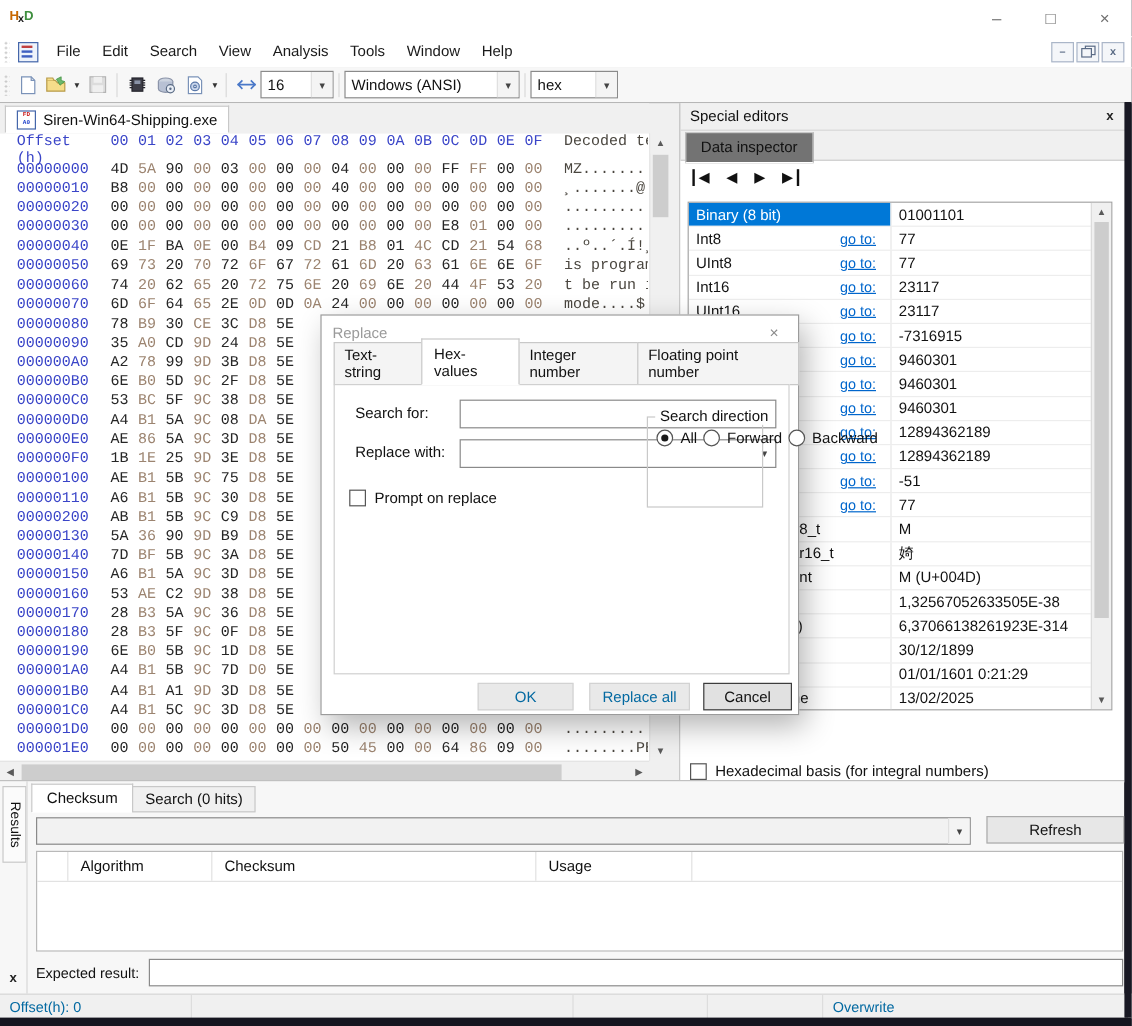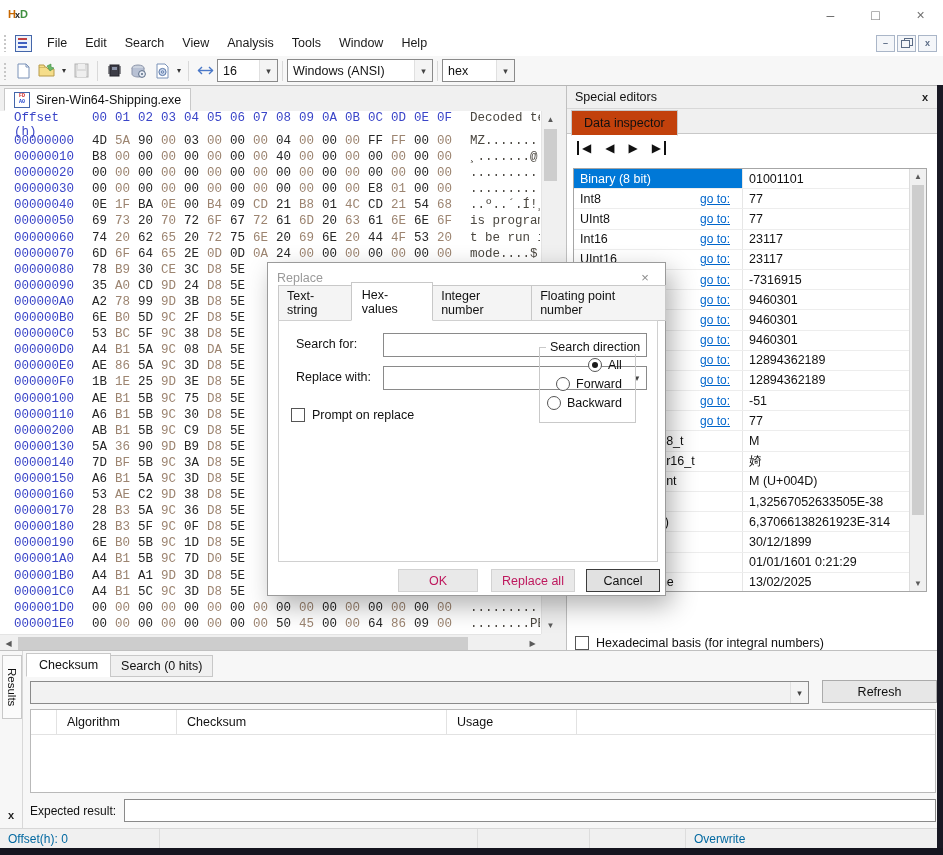--- a/index.html
+++ b/index.html
@@ -53,21 +53,21 @@
   
   .sb{background:#f0f0f0;}
   .sb-arrow{position:absolute;display:flex;align-items:center;justify-content:center;color:#5a5a5a;font-size:8px;background:#f0f0f0;}
   .sb-thumb{position:absolute;background:#cdcdcd;}
   #vscroll{left:541px;top:25px;width:17px;height:523px;border-left:1px solid #e4e4e4;}
   #hscroll{left:0;top:548px;width:541px;height:17px;border-top:1px solid #e4e4e4;}
   
   #sep-panel{left:566px;top:0;width:371px;height:565px;background:#f0f0f0;border-left:1px solid #c0c0c0;}
   #sep-head{height:22px;display:flex;align-items:center;font-size:12.5px;color:#111;padding-left:8px;border-bottom:1px solid #d8d8d8;}
   #sep-close{margin-left:auto;margin-right:10px;font:bold 11px "Liberation Sans",sans-serif;color:#222;}
-  #di-tab{position:absolute;left:4px;top:24px;height:24px;background:#c2410c;border:1px solid #c8c8c8;border-bottom:1px solid #fff;display:flex;align-items:center;padding:0 12px;font-size:12.5px;color:#111;z-index:2;}
+  #di-tab{position:absolute;left:4px;top:24px;height:24px;background:#737373;border:1px solid #c8c8c8;border-bottom:1px solid #fff;display:flex;align-items:center;padding:0 12px;font-size:12.5px;color:#111;z-index:2;}
   #di-body{position:absolute;left:0;top:47px;width:371px;height:518px;background:#fff;border-top:1px solid #c8c8c8;}
   #di-nav{height:28px;display:flex;align-items:center;padding-left:10px;gap:10px;}
   .nav-a{color:#111;font-size:12px;padding:0 2px;}
   .bar-l{border-left:2px solid #111;padding-left:3px;}
   .bar-r{border-right:2px solid #111;padding-right:3px;}
   #ins-grid{position:absolute;left:6px;top:34px;width:352px;height:422px;border:1px solid #a6a6a6;background:#fff;overflow:hidden;}
   #ins-rows{position:absolute;left:0;top:0;right:16px;}
   .insrow{height:19.2px;display:flex;border-bottom:1px solid #ededed;font-size:12.5px;align-items:center;}
   .iname{width:168px;display:flex;align-items:center;height:100%;box-sizing:border-box;padding-left:6px;color:#111;overflow:hidden;white-space:nowrap;}
   .igoto{margin-left:auto;margin-right:12px;color:#0066cc;text-decoration:underline;font-size:12px;}
@@ -86,23 +86,23 @@
   #dlg-close{margin-left:auto;width:40px;text-align:center;color:#8a8a8a;font-size:13px;}
   #dlg-tabs{position:absolute;left:10px;top:34px;display:flex;align-items:flex-end;height:24px;}
   .dtab{border:1px solid #c8c8c8;background:#f4f4f4;padding:3px 8px 3px;font-size:12.5px;color:#111;margin-right:-1px;}
   .dtab.active{background:#fff;border-bottom-color:#fff;padding:5px 10px 4px;position:relative;z-index:2;}
   #dlg-page{position:absolute;left:10px;top:57px;width:378px;height:240px;border:1px solid #d0d0d0;background:#fff;}
   .dlg-row{position:absolute;display:flex;align-items:center;font-size:12.5px;color:#111;}
   .dcombo{border:1px solid #8a8a8a;background:#fff;height:22px;display:flex;align-items:center;}
   .dcombo .ca{margin-left:auto;width:18px;text-align:center;color:#444;font-size:9px;}
   #grpbox{position:absolute;left:271px;top:84px;width:95px;height:74px;border:1px solid #c9c9c9;}
   #grpbox-title{position:absolute;left:278px;top:77px;background:#fff;padding:0 4px;font-size:12.5px;color:#111;z-index:2;}
-  #dir-opts{position:absolute;left:279px;top:95px;display:flex;flex-direction:column;gap:5px;align-items:flex-end;}
+  #dir-opts{position:absolute;left:279px;top:95px;display:flex;flex-direction:row;gap:5px;}
   .dbtn{position:absolute;height:23px;display:flex;align-items:center;justify-content:center;font-size:12.5px;box-sizing:border-box;}
-  .dbtn.disabled{background:#e9e9e9;border:1px solid #d2d2d2;color:#be185d;}
+  .dbtn.disabled{background:#e9e9e9;border:1px solid #d2d2d2;color:#0369a1;}
   .dbtn.default{background:#e1e1e1;border:1px solid #3c3c3c;color:#111;}
   
   #results{left:0;top:650px;width:937px;height:178px;background:#f7f7f7;border-top:1px solid #c0c0c0;}
   #res-side{position:absolute;left:0;top:0;width:22px;height:178px;border-right:1px solid #d8d8d8;}
   #res-side-tab{position:absolute;left:2px;top:4px;width:18px;height:62px;border:1px solid #c8c8c8;background:#fbfbfb;display:flex;align-items:center;justify-content:center;}
   #res-side-label{writing-mode:vertical-rl;font-size:11.5px;color:#111;}
   #res-close{position:absolute;left:3px;bottom:6px;width:16px;height:16px;display:flex;align-items:center;justify-content:center;font:bold 11px "Liberation Sans",sans-serif;color:#222;}
   #res-tabs{position:absolute;left:26px;top:2px;display:flex;align-items:flex-end;height:24px;}
   .rtab{border:1px solid #c8c8c8;background:#f0f0f0;padding:3px 10px;font-size:12.5px;color:#111;margin-right:-1px;}
   .rtab.active{background:#fff;border-bottom-color:#fff;padding:4px 12px;}

